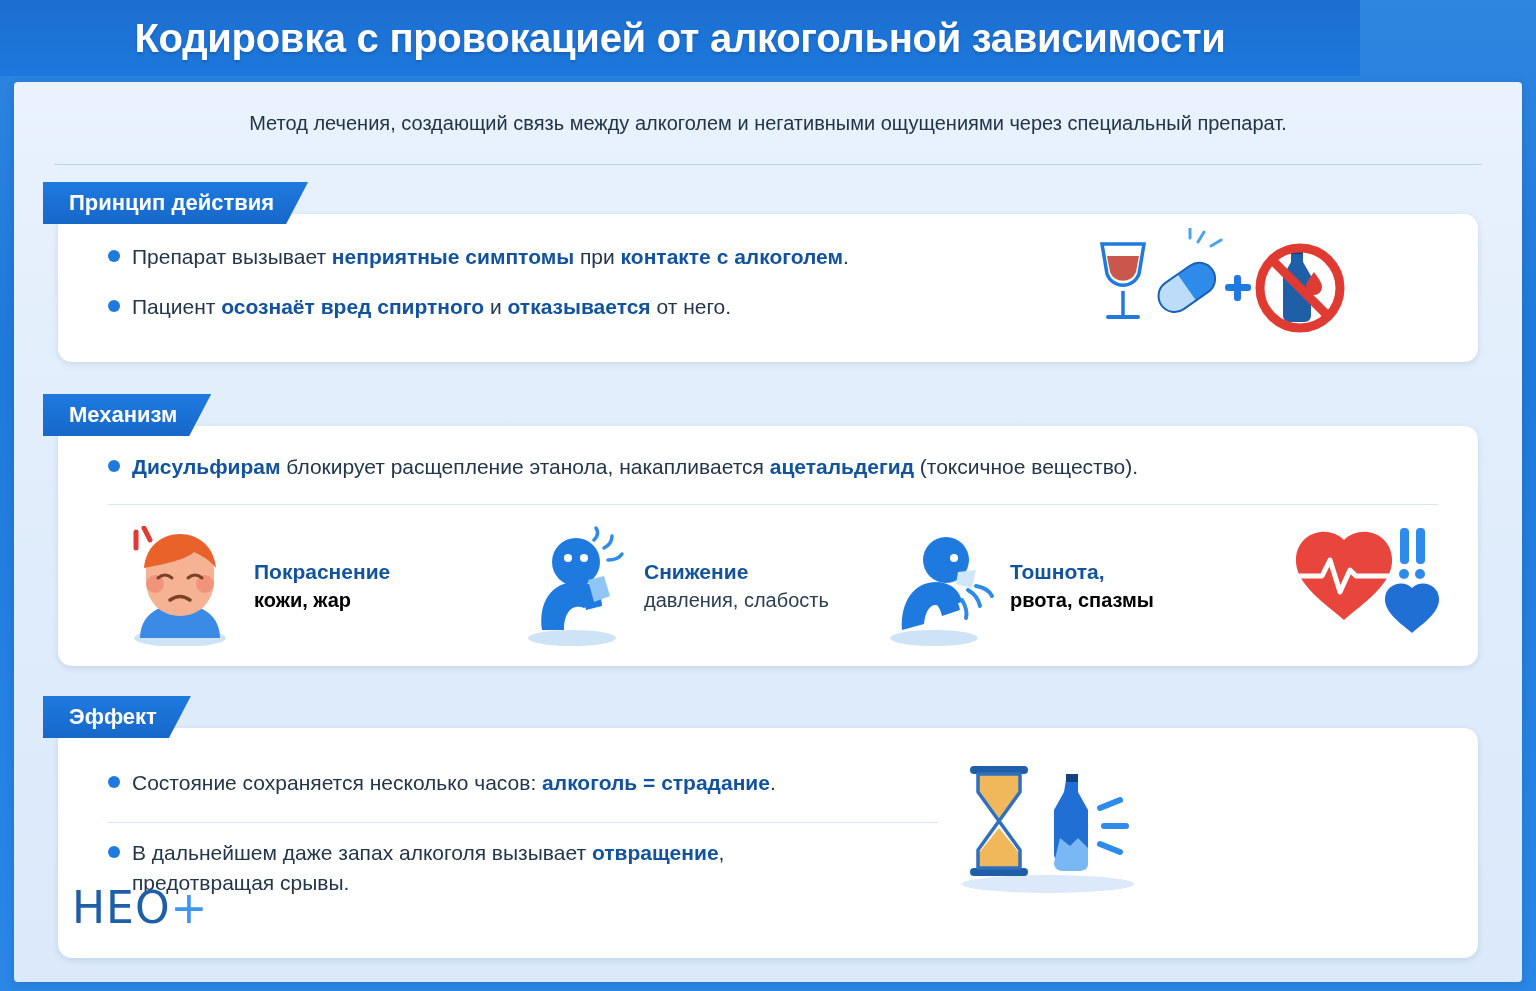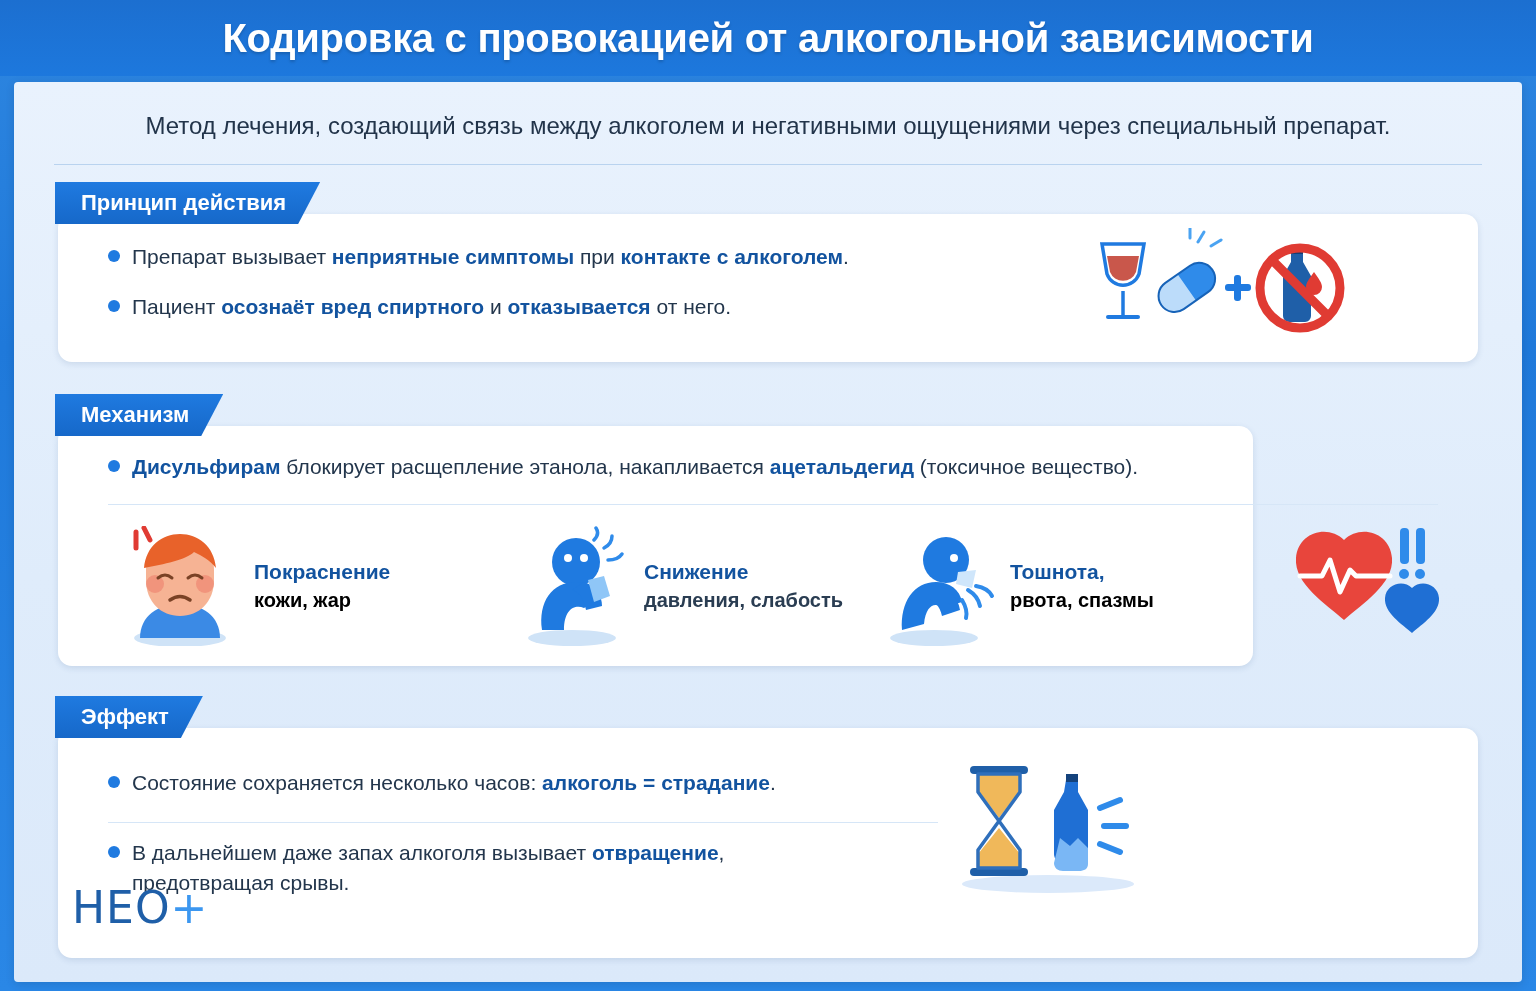--- a/index.html
+++ b/index.html
@@ -17,21 +17,21 @@
     position: relative;
     width: 1536px;
     height: 991px;
     background: linear-gradient(180deg, #2e86e0 0%, #1f79da 35%, #2a87e6 100%);
     box-sizing: border-box;
   }
   
   .header {
     position: absolute;
     left: 0; top: 0;
-    width: 1536px;
+    width: 1360px;
     height: 76px;
     display: flex;
     align-items: center;
     justify-content: center;
     background: linear-gradient(180deg, #1c6fd0 0%, #1d78dd 100%);
   }
   .header h1 {
     margin: 0;
     font-size: 40px;
     font-weight: bold;
@@ -51,21 +51,21 @@
     border-radius: 4px;
     box-shadow: 0 2px 10px rgba(0,0,0,0.12);
     box-sizing: border-box;
     padding: 0;
   }
   .subtitle {
     position: absolute;
     left: 0; top: 30px;
     width: 1508px;
     text-align: center;
-    font-size: 24px;
+    font-size: 20px;
     color: #22344a;
   }
   .divider {
     position: absolute;
     left: 40px;
     top: 82px;
     width: 1428px;
     height: 1px;
     background: #b9d3ef;
   }
@@ -78,21 +78,21 @@
     padding-left: 26px;
     padding-right: 34px;
     background: linear-gradient(180deg, #1f7ae0 0%, #1668c9 100%);
     color: #ffffff;
     font-size: 22px;
     font-weight: bold;
     box-shadow: 0 2px 4px rgba(0,0,0,0.15);
     clip-path: polygon(0 0, 100% 0, calc(100% - 22px) 100%, 0 100%);
     z-index: 3;
   }
-  .tag.left-edge { left: 41px; }
+  .tag.left-edge { left: 29px; }
   
   .panel {
     position: absolute;
     background: #ffffff;
     border-radius: 14px;
     box-shadow: 0 2px 6px rgba(40,80,130,0.14);
     box-sizing: border-box;
   }
   .bullet-row {
     position: absolute;
@@ -130,21 +130,21 @@
     font-size: 20px;
     line-height: 28px;
     color: #2a3d52;
   }
   .mech-label .strong {
     display: block;
     color: #12539f;
     font-weight: bold;
     font-size: 21px;
   }
-  .mech-label .sub { display: block; font-weight: bold; }
+  .mech-label .sub { display: block; }
   .mech-label.bluebold .sub { color: #000000; font-weight: bold; }
   
   .logo {
     position: absolute;
     left: 58px;
     top: 800px;
     font-size: 44px;
     font-weight: normal;
     letter-spacing: 1px;
     color: #1f5fa8;
@@ -214,21 +214,21 @@
             <path d="M236 44 c5 7 8 11 8 15 a8 8 0 0 1 -16 0 c0 -4 3 -8 8 -15 z" fill="#e03b33"></path>
             <circle cx="222" cy="60" r="40" fill="none" stroke="#e03b33" stroke-width="9"></circle>
             <line x1="194" y1="32" x2="250" y2="88" stroke="#e03b33" stroke-width="9" stroke-linecap="round"></line>
           </g>
         </svg>
       </div>
     </div>
 
     <div class="tag left-edge" style="top:312px;">Механизм</div>
 
-    <div class="panel" style="left:44px; top:344px; width:1195px; height:240px;">
+    <div class="panel" style="left:44px; top:344px; width:1420px; height:240px;">
 
       <div class="bullet-row" style="left:50px; top:26px; width:1330px;">
         <span class="dot"></span>
         <span class="btext"><b>Дисульфирам</b><span> блокирует расщепление этанола, накапливается </span><b>ацетальдегид</b><span> (токсичное вещество).</span></span>
       </div>
 
       <div class="mech-divider" style="left:50px; top:78px; width:1330px;"></div>
 
       <div class="mech-item" style="left:62px; top:100px;">
         <svg width="120" height="120" viewBox="0 0 120 120">

